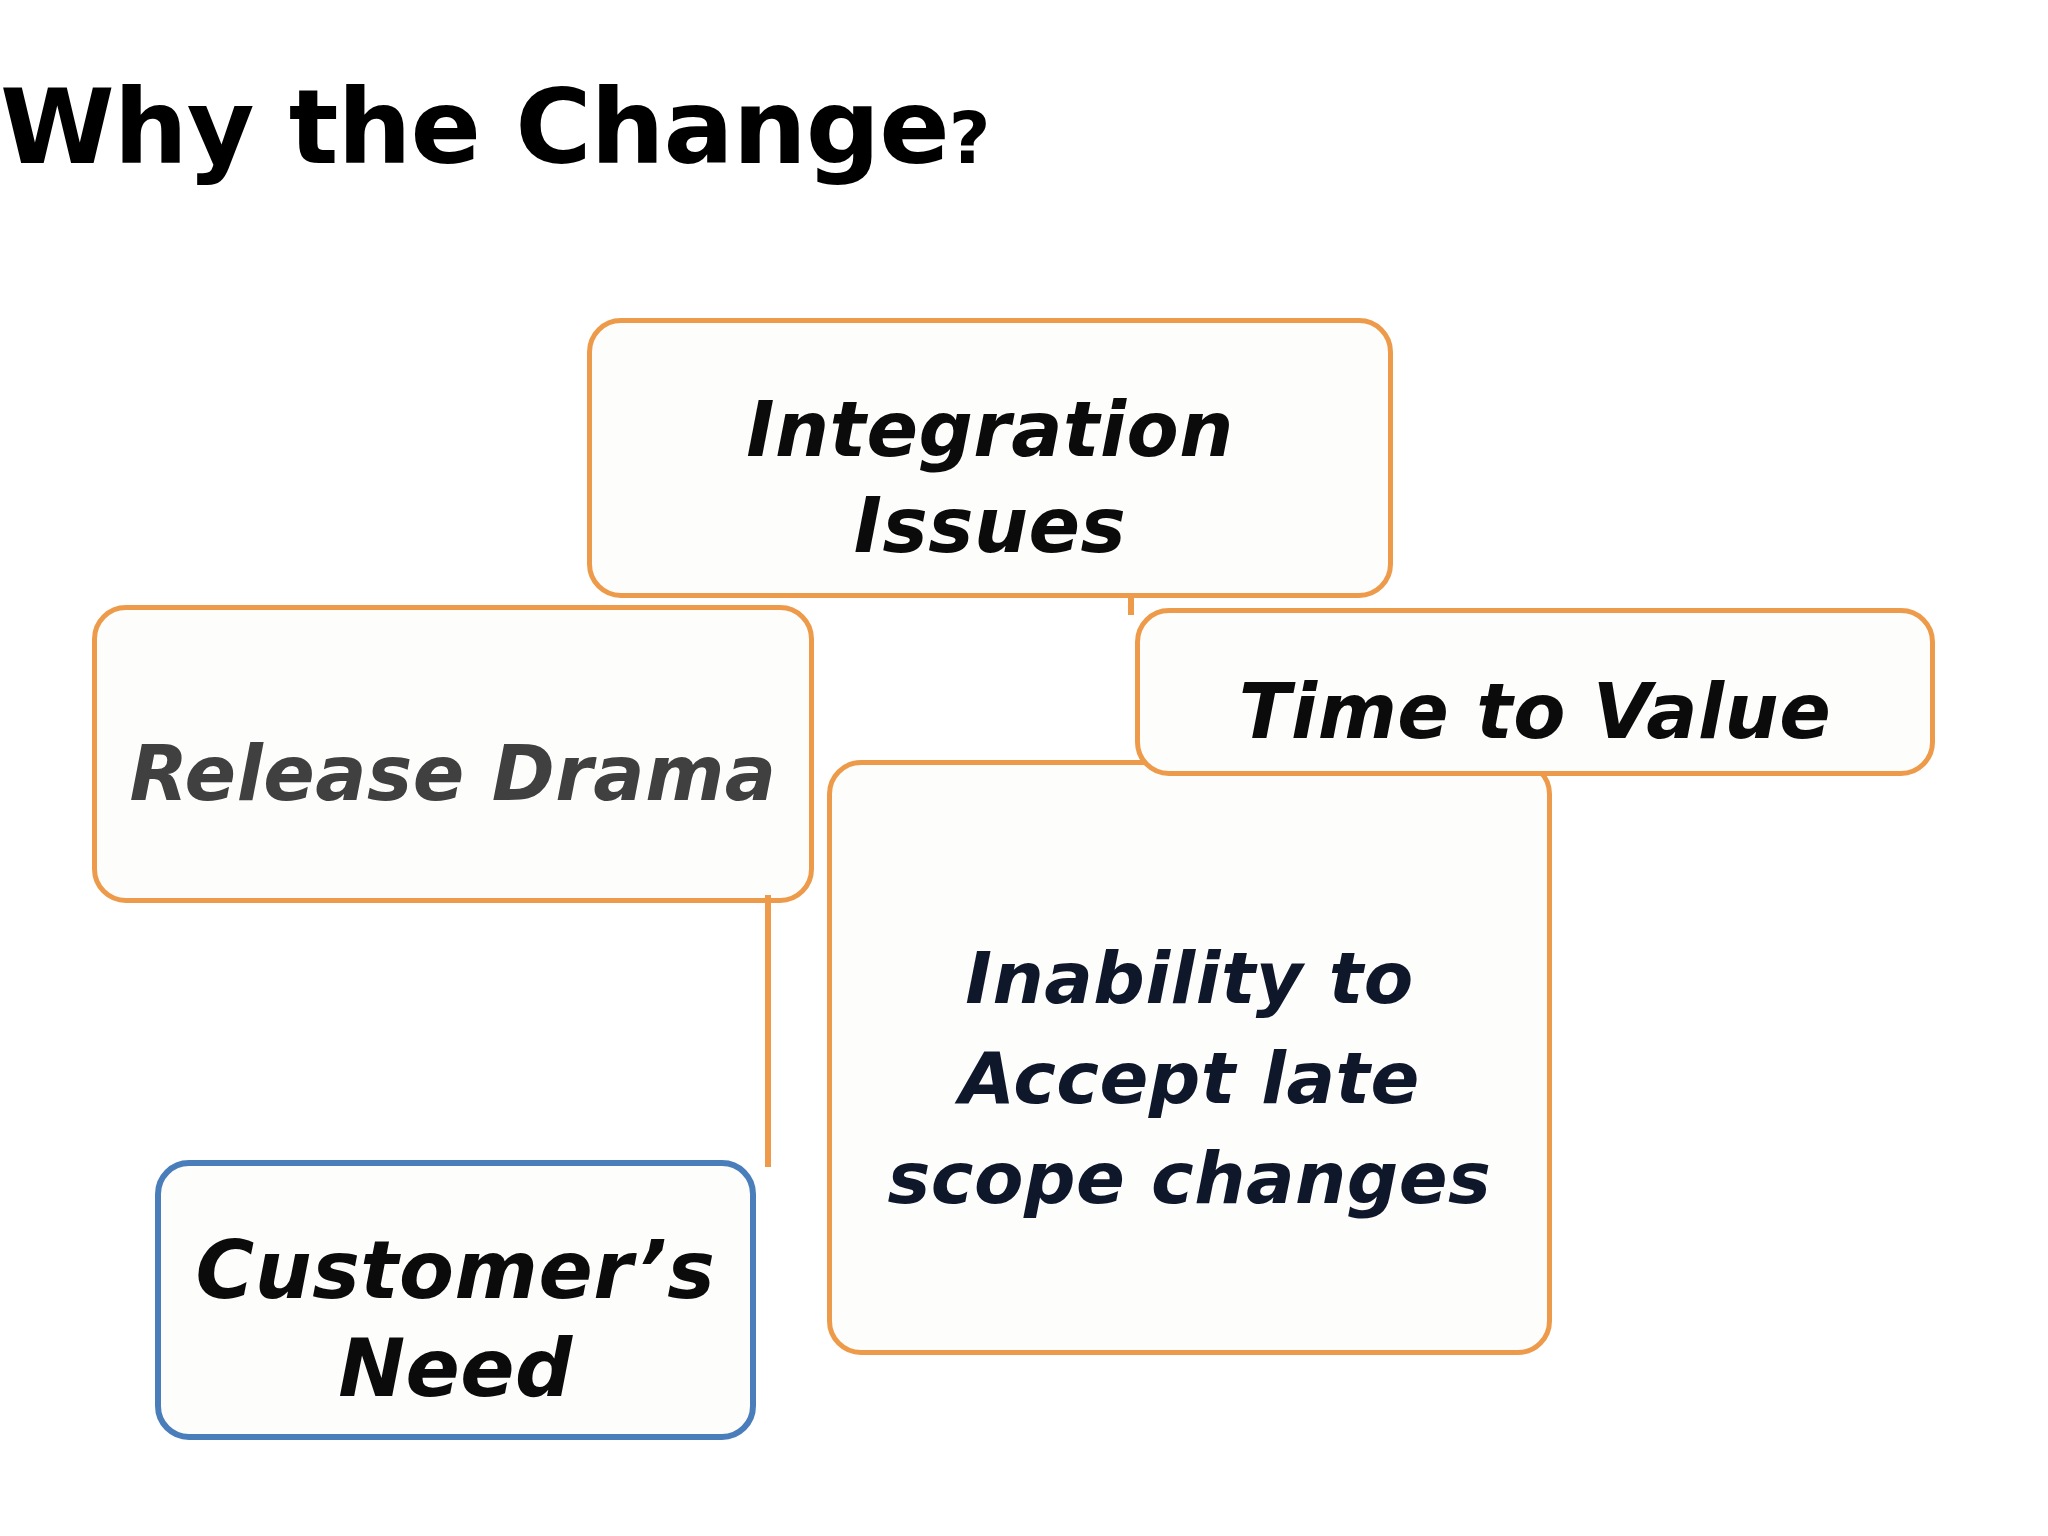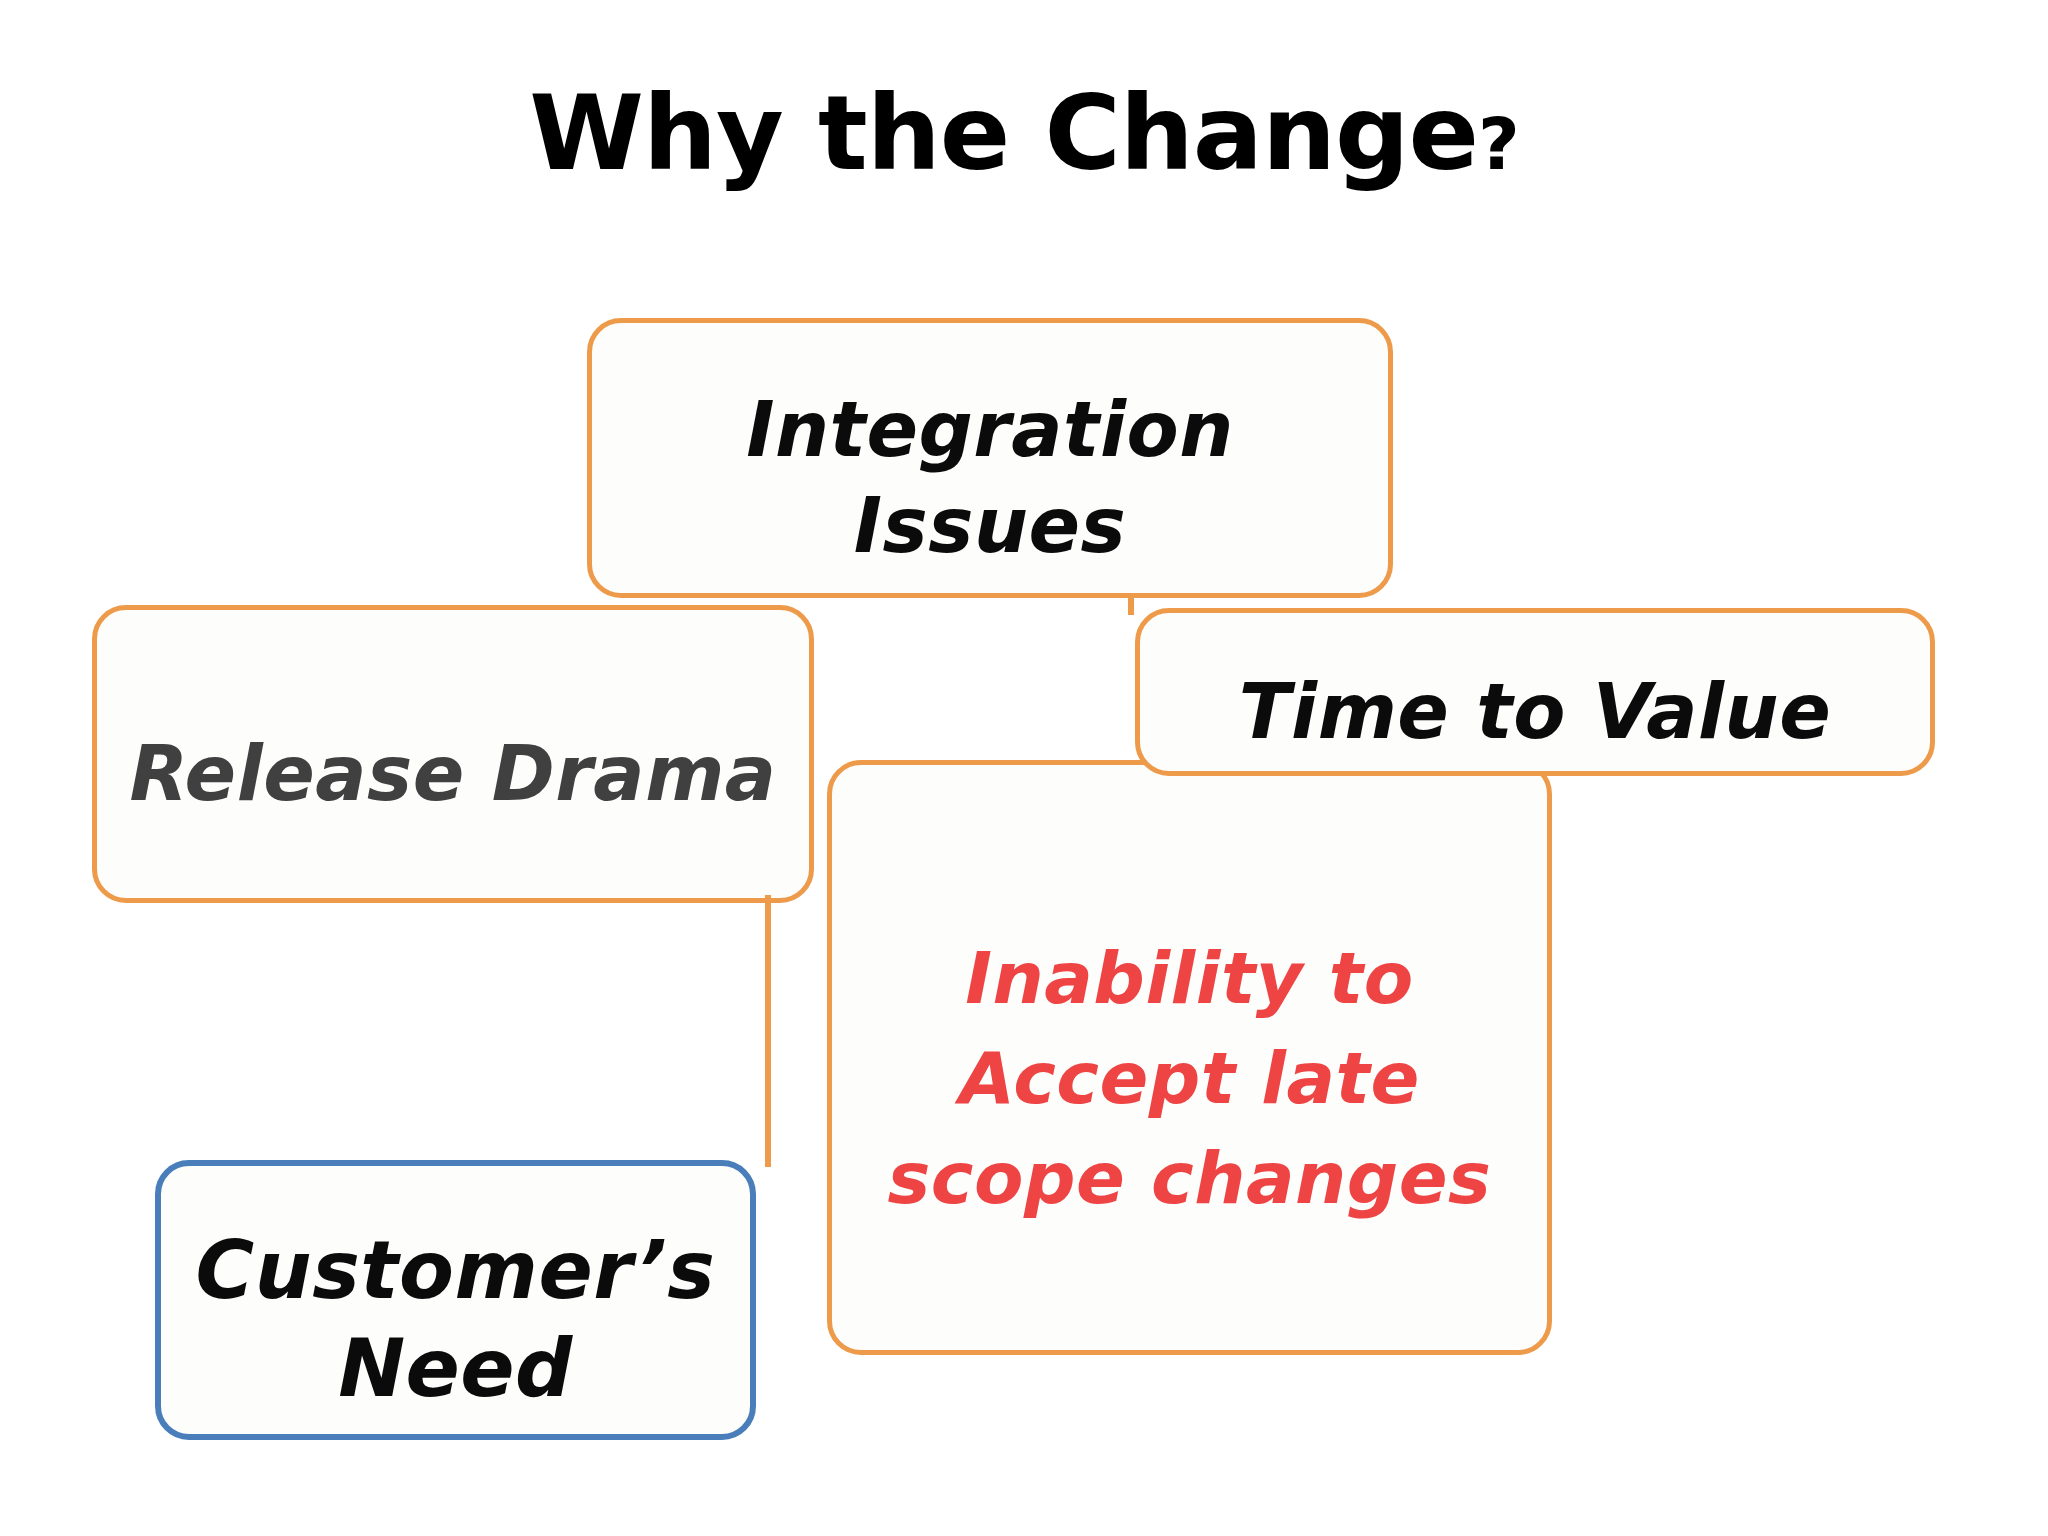--- a/index.html
+++ b/index.html
@@ -21,23 +21,23 @@
     left: 0; top: 0;
     width: 2048px;
     height: 1536px;
     background: #ffffff;
   }
 
   
   .title {
     position: absolute;
     left: 0;
-    top: 78px;
+    top: 72px;
     width: 2048px;
-    text-align: center;
+    text-align: left;
     white-space: nowrap;
     color: #000000;
     font-family: "DejaVu Sans", sans-serif;
     font-weight: bold;
     font-size: 104px;
     line-height: 110px;
     letter-spacing: -1px;
   }
   .title .t-main { font-size: 104px; }
   .title .t-mark { font-size: 72px; }
@@ -124,21 +124,21 @@
   <div class="connector" id="conn-integration-stub" style="background: rgb(237, 155, 74);"></div>
 
   <div class="node node-orange" id="node-integration" style="border-color: rgb(237, 155, 74); background: rgb(253, 253, 252); color: rgb(11, 11, 11);">
     <span class="label">Integration Issues</span>
   </div>
 
   <div class="node node-orange" id="node-timetovalue" style="border-color: rgb(237, 155, 74); background: rgb(253, 253, 252); color: rgb(11, 11, 11);">
     <span class="label">Time to Value</span>
   </div>
 
-  <div class="node node-orange" id="node-inability" style="border-color: rgb(237, 155, 74); background: rgb(253, 253, 252); color: #ef4444;">
+  <div class="node node-orange" id="node-inability" style="border-color: rgb(237, 155, 74); background: rgb(253, 253, 252); color: #0f172a;">
     <span class="label">Inability to Accept late scope changes</span>
   </div>
 
   <div class="node node-orange" id="node-release" style="border-color: rgb(237, 155, 74); background: rgb(253, 253, 252); color: #404040;">
     <span class="label">Release Drama</span>
   </div>
 
   <div class="connector" id="conn-release-customer" style="background: rgb(237, 155, 74);"></div>
 
   <div class="node node-blue" id="node-customer" style="border-color: rgb(74, 126, 187); background: rgb(253, 253, 252); color: rgb(11, 11, 11);">

